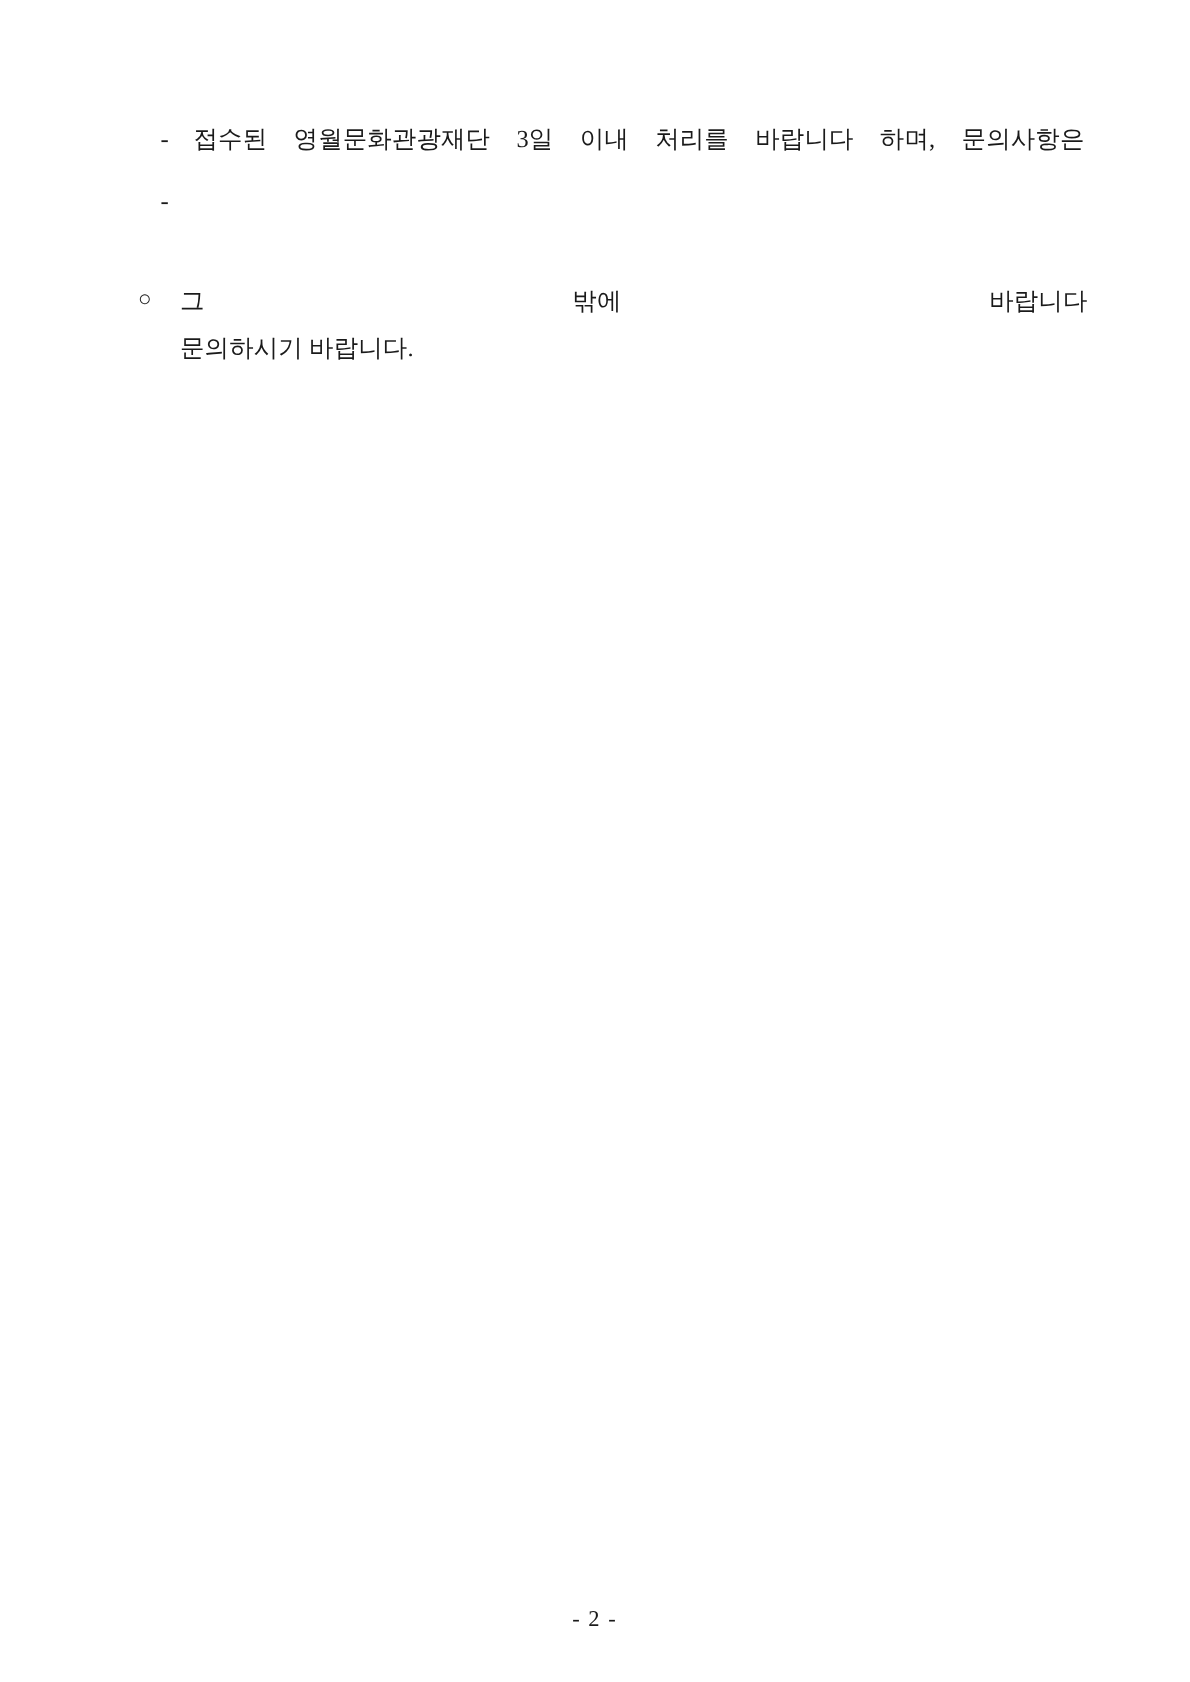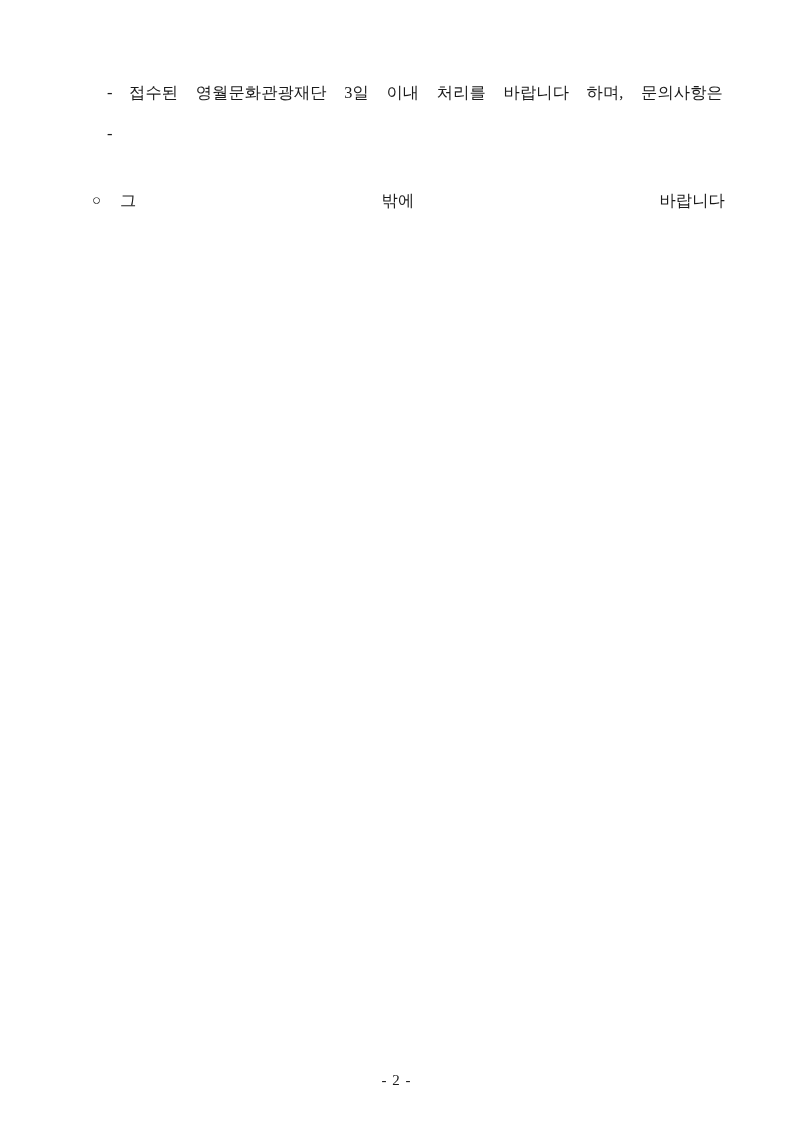--- a/index.html
+++ b/index.html
@@ -144,18 +144,19 @@
   </ul>
 
   <div class="circle-block">
     <span class="circle-marker">○</span>
     <span class="circle-text">
       <span class="ln j">
         <span>그</span>
         <span>밖에</span>
         <span>바랍니다</span>
       </span>
+      <span class="ln">문의하시기 바랍니다.</span>
     </span>
   </div>
 
   <div class="page-footer">- 2 -</div>
 
 </div>
 
 </body></html>

